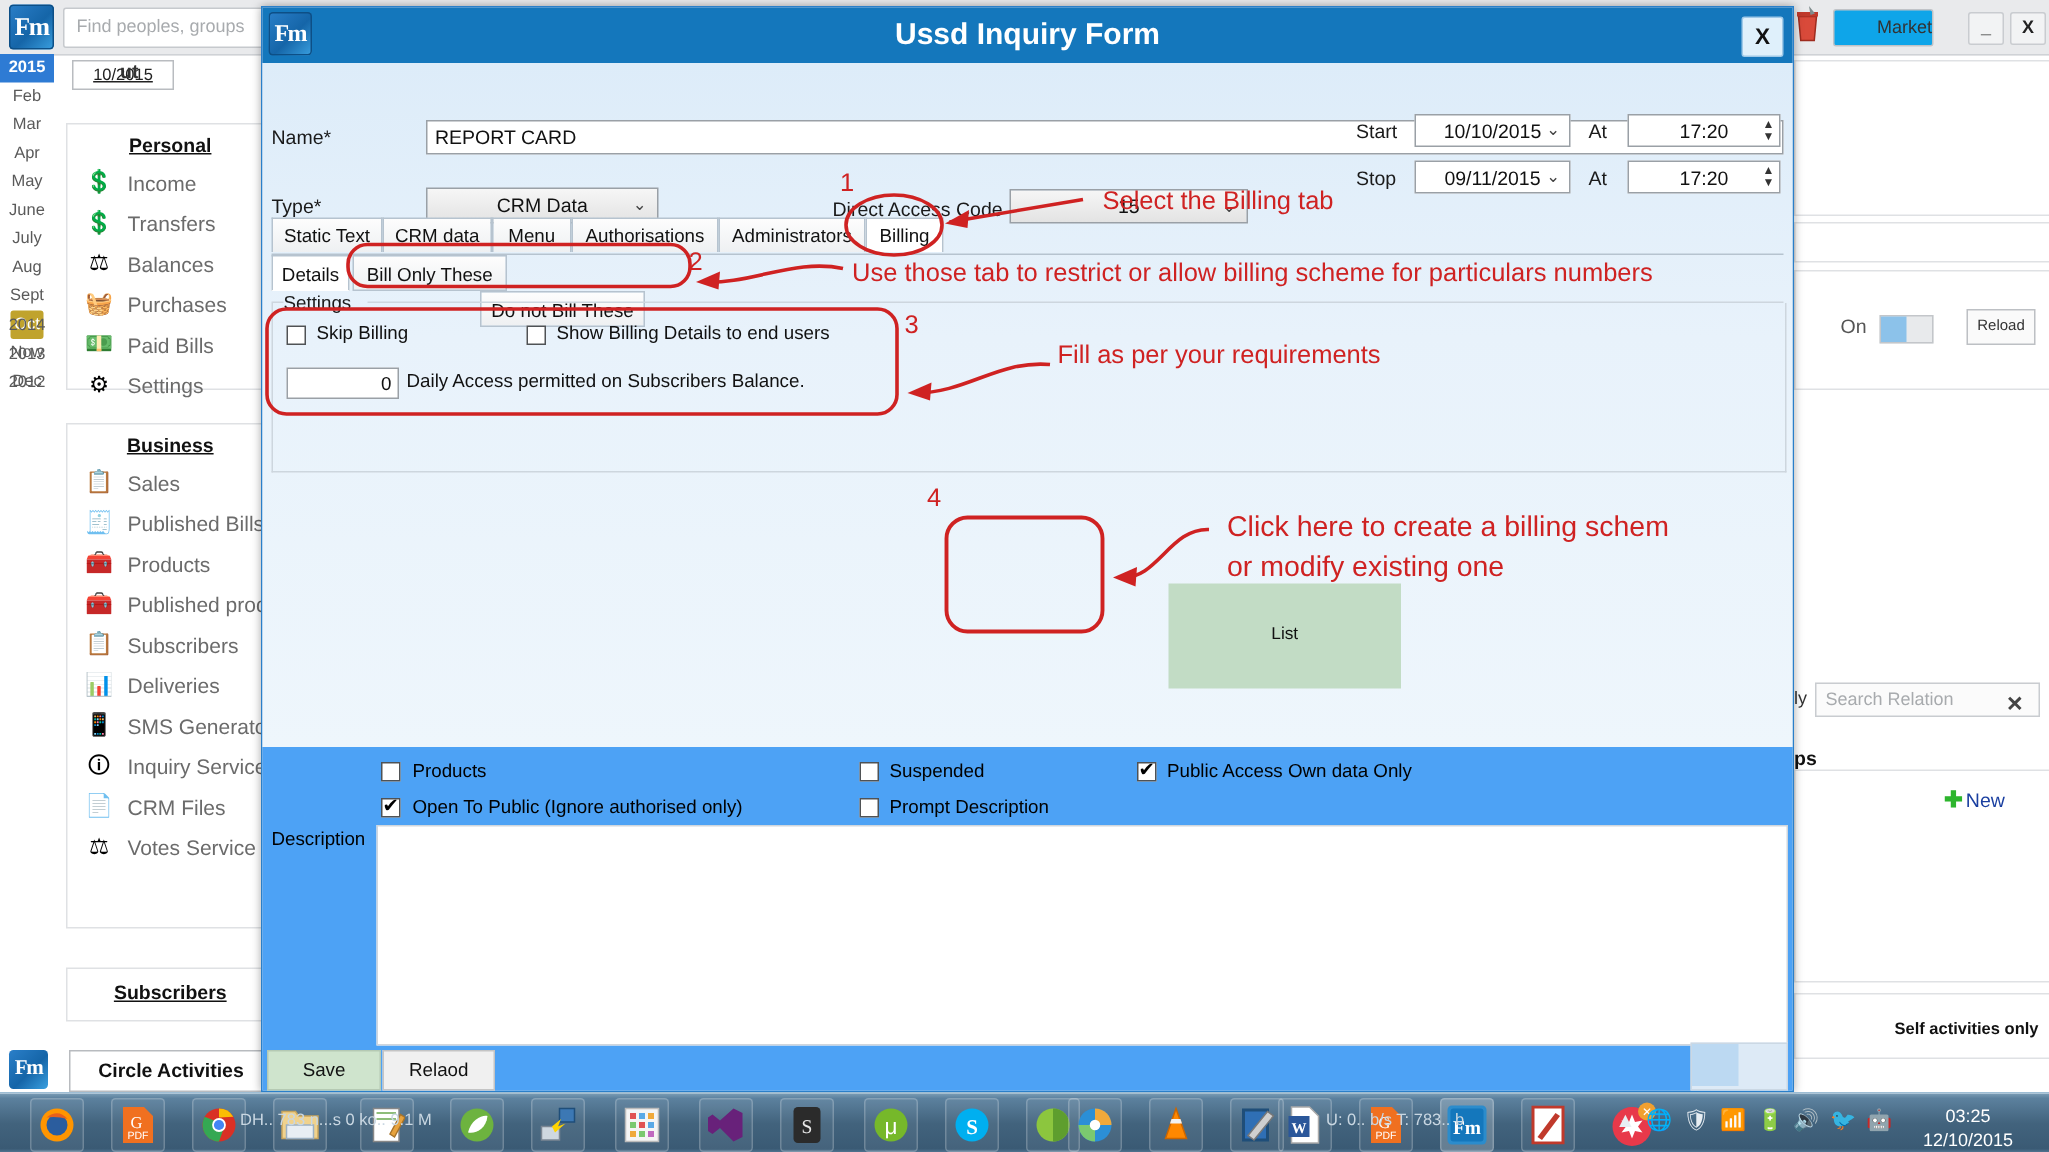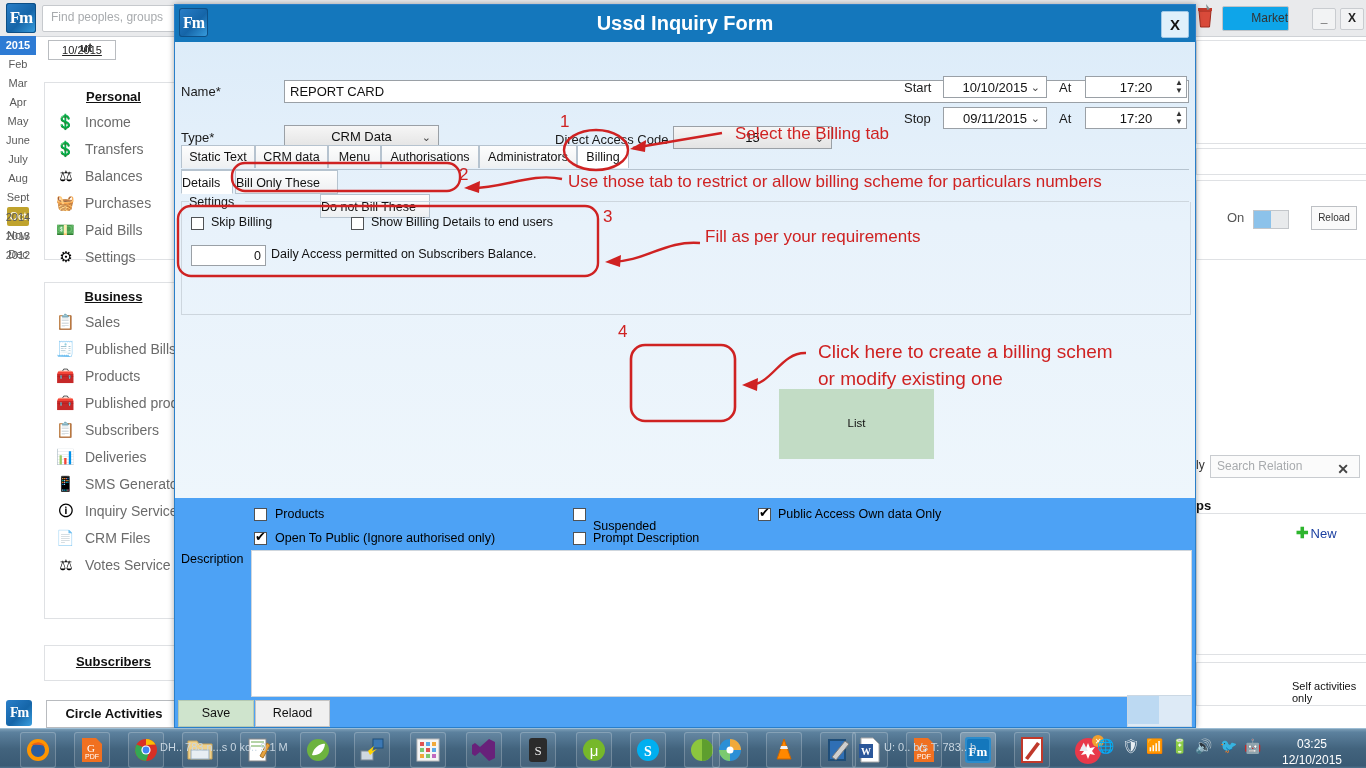--- a/index.html
+++ b/index.html
@@ -68,21 +68,21 @@
   .reload-btn{position:absolute;left:1311px;top:206px;width:44px;height:22px;background:#fafafa;border:1px solid #bdc0c4;
     font-size:10px;color:#333;text-align:center;line-height:22px;}
   .search-rel{position:absolute;left:1210px;top:455px;width:148px;height:21px;background:#fbfbfb;border:1px solid #c9ccd0;}
   .search-rel span{display:block;padding:3px 6px;color:#a8abae;font-size:12px;}
   .search-rel .xclr{position:absolute;right:4px;top:2px;font-size:14px;font-weight:bold;color:#444;}
   .only-label{position:absolute;left:1196px;top:458px;font-size:12px;color:#333;}
   .ps-label{position:absolute;left:1196px;top:498px;font-size:13px;font-weight:bold;color:#111;}
   #r-p4{left:1196px;top:513px;width:170px;height:140px;}
   .new-btn{position:absolute;left:1296px;top:524px;font-size:13px;color:#1a3fa0;}
   .new-btn .plus{color:#2db52d;font-weight:bold;font-size:15px;margin-right:2px;}
-  .self-only{position:absolute;left:1263px;top:680px;font-size:11px;font-weight:normal;color:#111;margin-left:29px;}
+  .self-only{position:absolute;left:1263px;top:680px;font-size:11px;font-weight:bold;color:#111;}
   #r-p5{left:1196px;top:662px;width:170px;height:42px;}
 
   
   #dialog{position:absolute;left:174px;top:4px;width:1020px;height:722px;background:#eef5fc;
     border:1px solid #2a7fc9;box-shadow:0 0 6px rgba(0,0,0,.35);}
   .dlg-title{position:relative;height:37px;background:#1477bc;}
   .dlg-title .t-ico{position:absolute;left:4px;top:3px;width:29px;height:29px;border-radius:3px;
     background:linear-gradient(135deg,#2a7fc9 0%,#1565a8 55%,#3aa0e0 100%);color:#fff;font-weight:bold;font-size:16px;
     line-height:29px;text-align:center;font-family:"Liberation Serif",serif;letter-spacing:-1px;box-shadow:inset 0 0 0 1px #0d4f86;}
   .dlg-title .t-text{position:absolute;left:0;right:0;top:0;line-height:37px;text-align:center;color:#fff;
@@ -107,21 +107,21 @@
     font-size:8px;line-height:8px;color:#333;}
 
   
   .tabstrip{position:absolute;left:6px;top:103px;width:1008px;height:24px;border-bottom:1px solid #b6c3cf;}
   .tab{position:absolute;top:0;height:23px;background:linear-gradient(180deg,#fdfdfd,#eef0f2);
     border:1px solid #b6c3cf;border-bottom:none;font-size:12.5px;color:#111;text-align:center;line-height:23px;box-sizing:border-box;}
   .tab.active{background:#fff;}
 
   .tabstrip2{position:absolute;left:6px;top:128px;width:1008px;height:25px;}
   .tab2{position:absolute;top:0;height:24px;background:linear-gradient(180deg,#fdfdfd,#eef0f2);
-    border:1px solid #b6c3cf;font-size:12.5px;color:#111;line-height:24px;box-sizing:border-box;}
+    border:1px solid #b6c3cf;font-size:12.5px;color:#111;text-align:center;line-height:24px;box-sizing:border-box;}
   .tab2.active{background:#fff;border-bottom-color:#fff;}
 
   .groupbox{position:absolute;left:6px;top:160px;width:1008px;height:112px;border:1px solid #cdd6de;border-top:none;}
   .gb-legend{position:absolute;left:10px;top:153px;font-size:12.5px;color:#1a1a1a;background:transparent;padding:0 4px;}
   .gb-top-l{position:absolute;left:6px;top:159px;width:8px;height:1px;background:#cdd6de;}
   .gb-top-r{position:absolute;left:70px;top:159px;width:944px;height:1px;background:#cdd6de;}
 
   .cb{position:absolute;width:13px;height:13px;border:1px solid #4f5255;background:#fff;box-sizing:border-box;}
   .cb.checked::after{content:"\2714";position:absolute;left:0px;top:-4px;font-size:13px;color:#000;line-height:16px;}
   .cb-lbl{position:absolute;font-size:12.5px;color:#111;}
@@ -391,21 +391,21 @@
 
     <div class="list-green"></div>
     <div class="list-green-lbl">List</div>
   </div>
 
   <div class="dlg-footer">
     <div class="cb" style="left:79px;top:10px;"></div>
     <div class="fcb-lbl" style="left:100px;top:9px;">Products</div>
 
     <div class="cb" style="left:398px;top:10px;"></div>
-    <div class="fcb-lbl" style="left:418px;top:9px;margin-top:12px;">Suspended</div>
+    <div class="fcb-lbl" style="left:418px;top:9px;">Suspended</div>
 
     <div class="cb checked" style="left:583px;top:10px;"></div>
     <div class="fcb-lbl" style="left:603px;top:9px;">Public  Access Own data Only</div>
 
     <div class="cb checked" style="left:79px;top:34px;"></div>
     <div class="fcb-lbl" style="left:100px;top:33px;">Open To Public (Ignore authorised only)</div>
 
     <div class="cb" style="left:398px;top:34px;"></div>
     <div class="fcb-lbl" style="left:418px;top:33px;">Prompt Description</div>
   </div>

